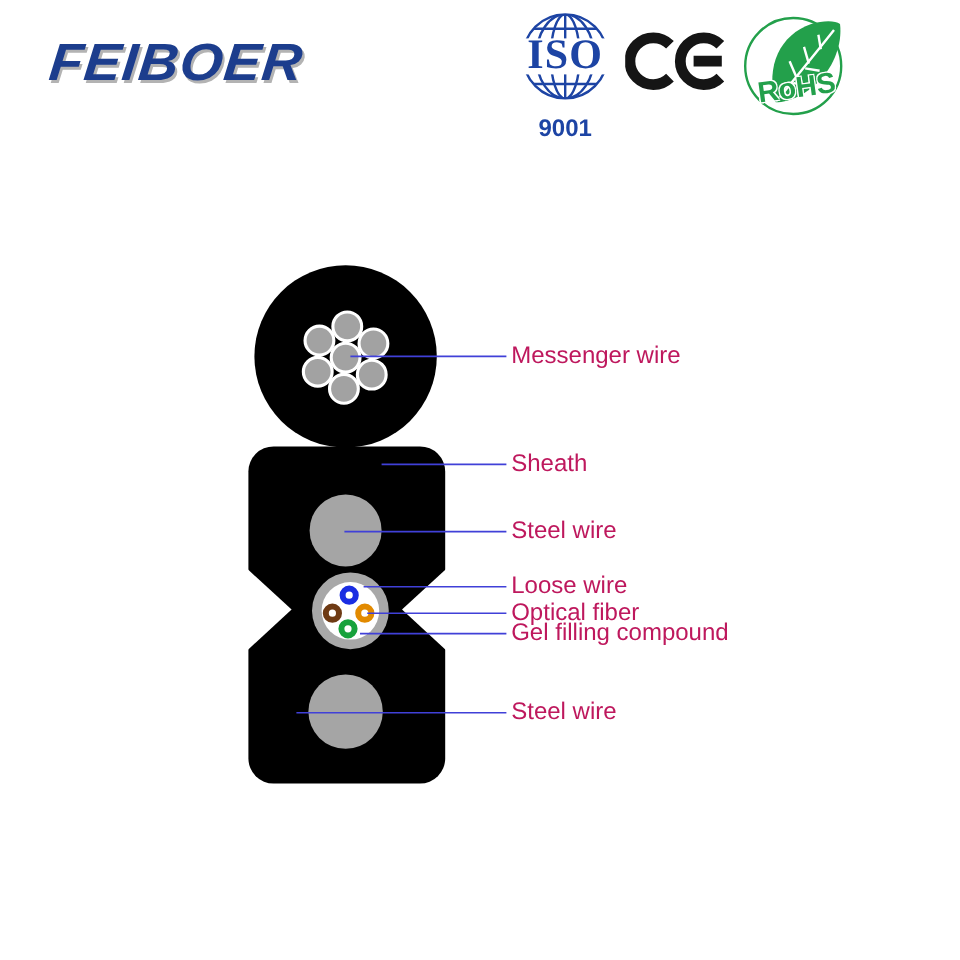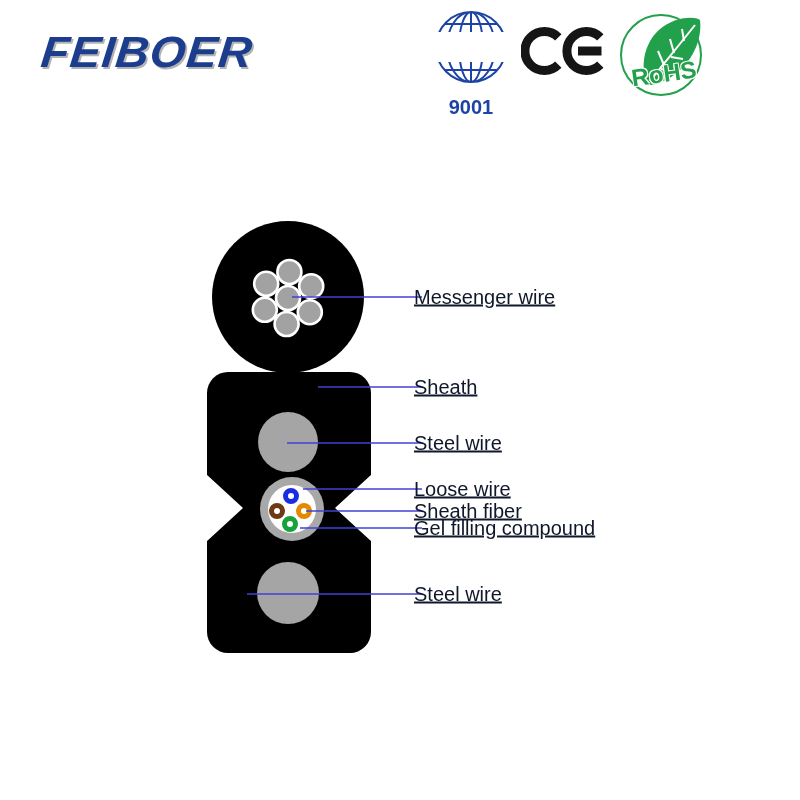--- a/index.html
+++ b/index.html
@@ -19,22 +19,22 @@
   .iso-9001{position:absolute;left:0;top:88px;width:84px;text-align:center;
             font-weight:700;font-size:20px;color:#1d44a4;}
   .ce-badge{position:absolute;left:521px;top:23px;width:84px;height:56px;}
   .rohs-badge{position:absolute;left:615px;top:6px;width:92px;height:98px;}
   .rohs-word{position:absolute;left:7px;top:54px;width:84px;text-align:center;
              font-weight:700;font-size:24px;color:#23a04b;transform:rotate(-8deg);
              text-shadow:-1px -1px 0 #fff,1px -1px 0 #fff,-1px 1px 0 #fff,1px 1px 0 #fff;}
 
   
   .diagram-svg{position:absolute;left:0;top:0;}
-  .lbl{position:absolute;left:414px;transform:translateY(-50%);
-       font-size:20px;color:#0f172a;white-space:nowrap;text-decoration:underline;}
+  .lbl{position:absolute;left:426px;transform:translateY(-50%);
+       font-size:20px;color:#be185d;white-space:nowrap;}
 </style>
 </head>
 <body>
 
 <div class="page">
 
   <div>
     <div class="brand">FEIBOER</div>
 
     <div class="iso-badge">
@@ -51,20 +51,21 @@
             <ellipse cx="40" cy="37" rx="24" ry="35"></ellipse>
             <line x1="40" y1="2" x2="40" y2="72"></line>
             <line x1="5" y1="14" x2="75" y2="14"></line>
             <line x1="5" y1="25" x2="75" y2="25"></line>
             <line x1="5" y1="49" x2="75" y2="49"></line>
             <line x1="5" y1="60" x2="75" y2="60"></line>
           </g>
         </g>
         <rect x="0" y="22" width="80" height="30" fill="#ffffff"></rect>
       </svg>
+      <div class="iso-word">ISO</div>
       <div class="iso-9001">9001</div>
     </div>
 
     <div class="ce-badge" role="img" aria-label="CE">
       <svg width="84" height="56" viewBox="0 0 84 56">
         <g stroke="#151515" stroke-width="9" fill="none" stroke-linecap="butt">
           <path d="M 37.3 14.3 A 19.5 19.5 0 1 0 37.3 41.7"></path>
           <path d="M 79.3 14.3 A 19.5 19.5 0 1 0 79.3 41.7"></path>
           <line x1="57" y1="28" x2="80.5" y2="28"></line>
         </g>
@@ -128,17 +129,17 @@
         <line x1="306" y1="511" x2="422" y2="511"></line>
         <line x1="300" y1="528" x2="422" y2="528"></line>
         <line x1="247" y1="594" x2="422" y2="594"></line>
       </g>
     </svg>
 
     <div class="lbl" style="top:297px">Messenger wire</div>
     <div class="lbl" style="top:387px">Sheath</div>
     <div class="lbl" style="top:443px">Steel wire</div>
     <div class="lbl" style="top:489px">Loose wire</div>
-    <div class="lbl" style="top:511px">Sheath fiber</div>
+    <div class="lbl" style="top:511px">Optical fiber</div>
     <div class="lbl" style="top:528px">Gel filling compound</div>
     <div class="lbl" style="top:594px">Steel wire</div>
   </div>
 </div>
 
 </body></html>

